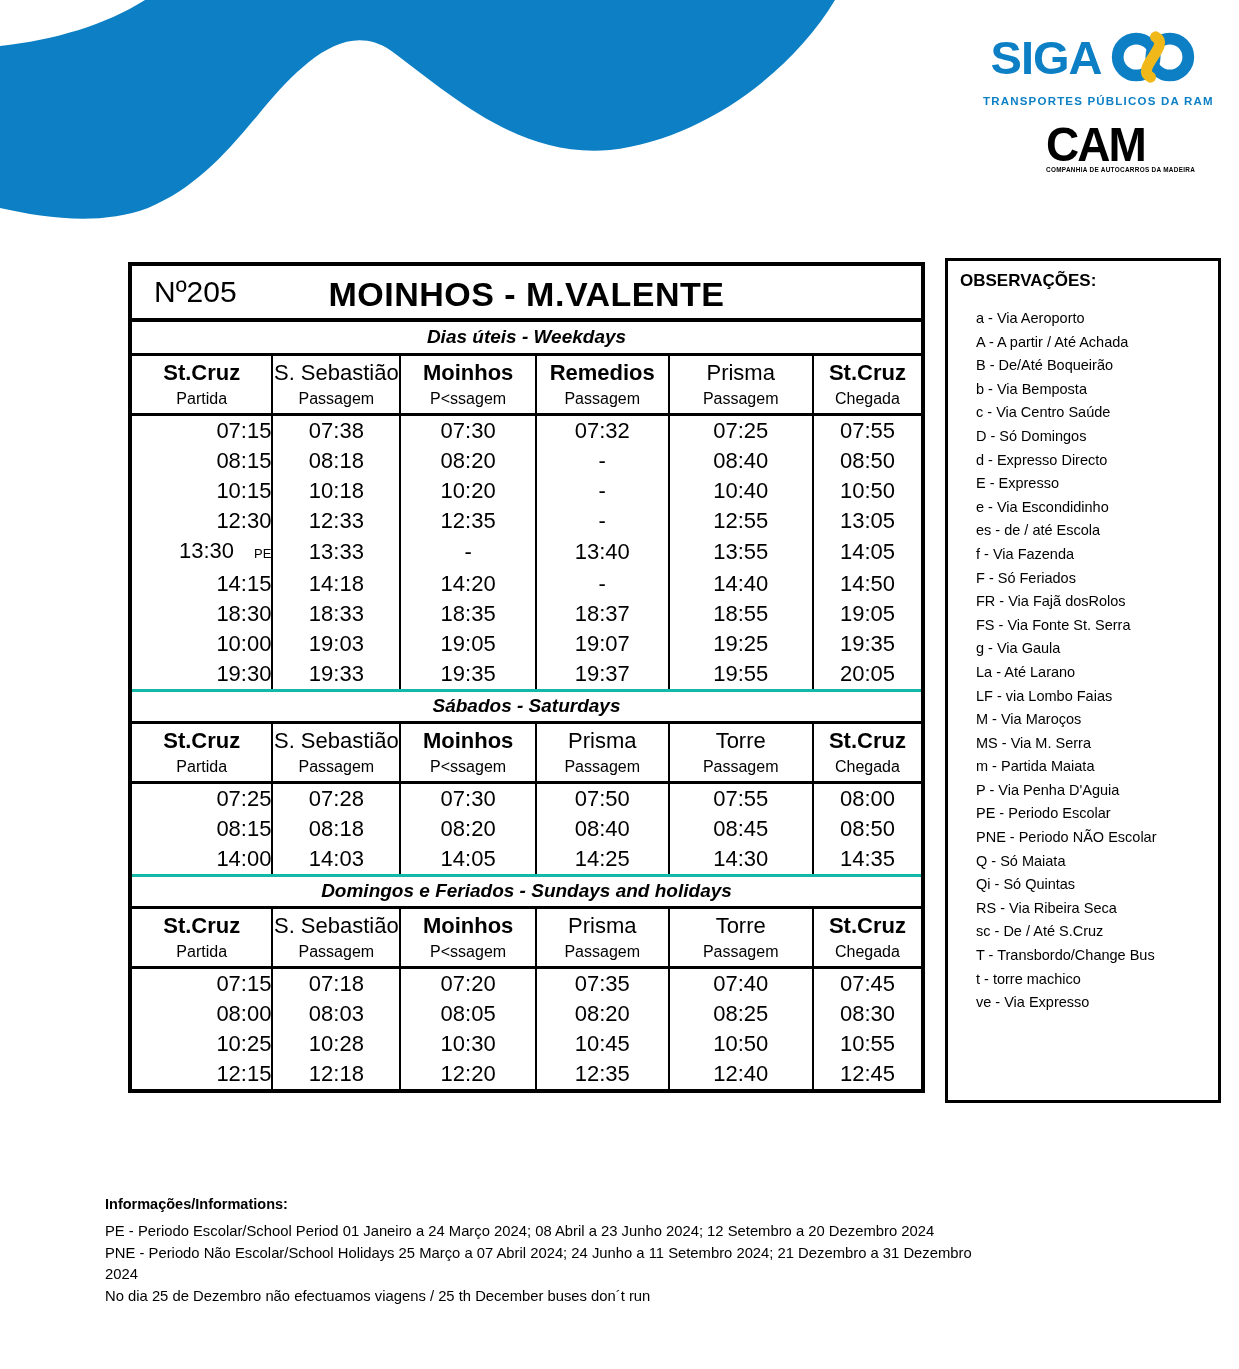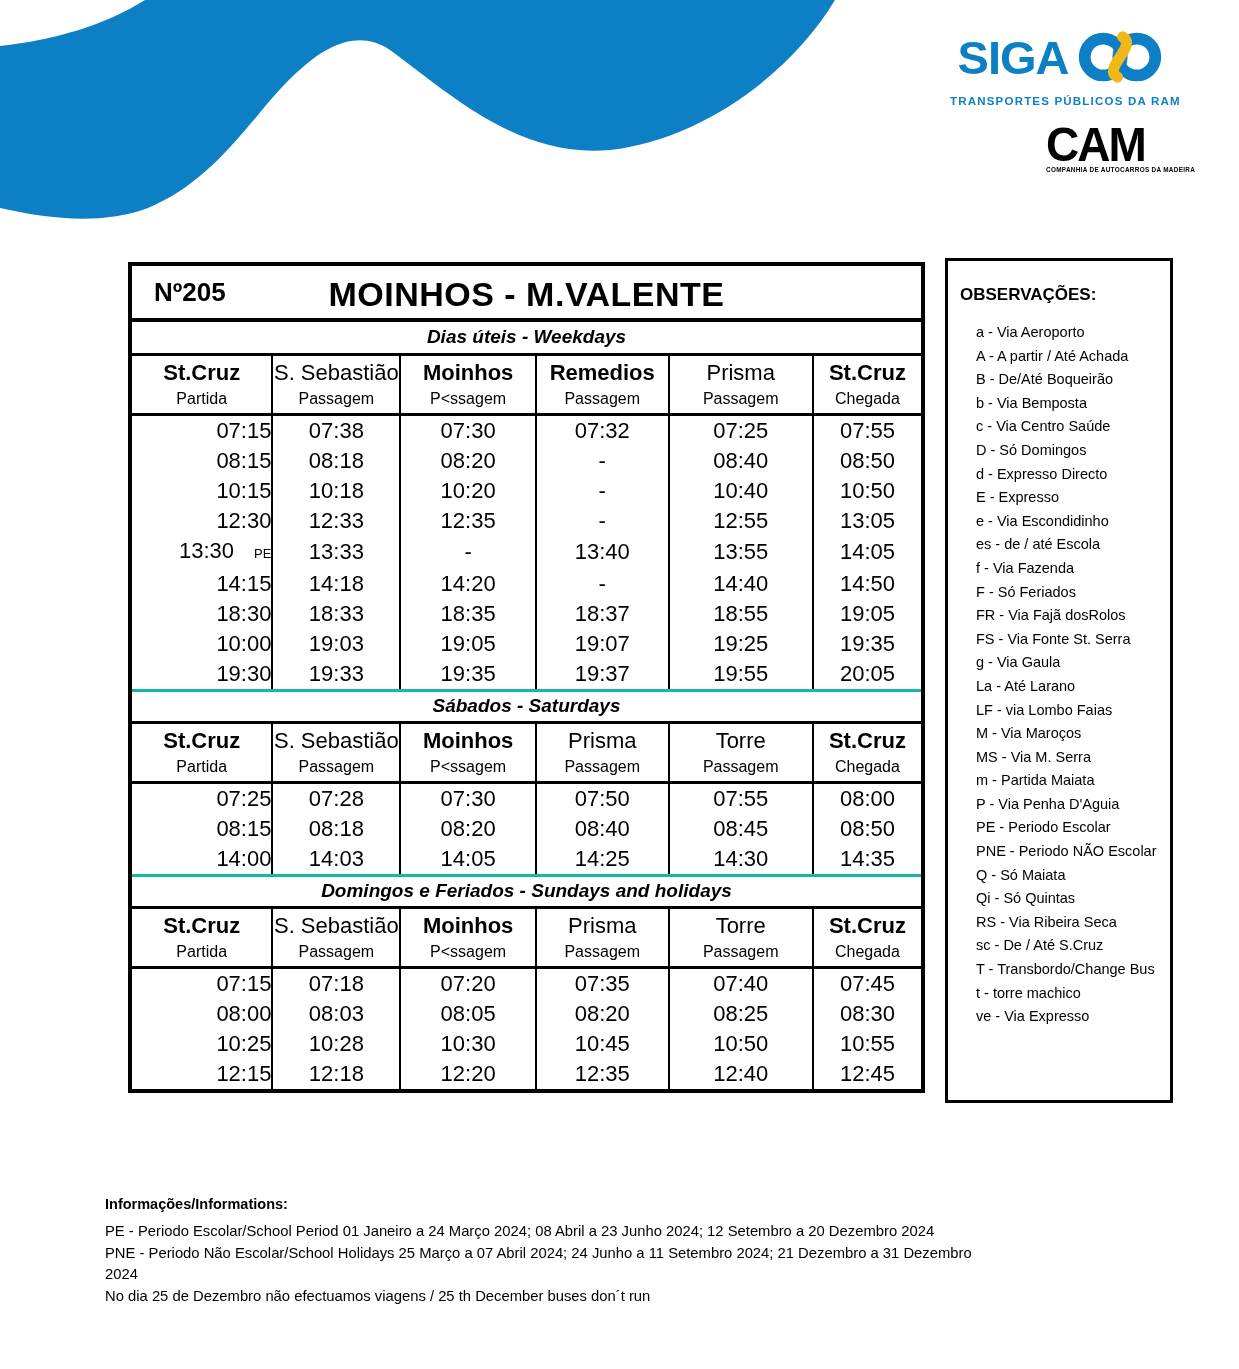--- a/index.html
+++ b/index.html
@@ -9,52 +9,52 @@
   }
   *{box-sizing:border-box;}
   html,body{margin:0;padding:0;background:#ffffff;}
   body{font-family:"Liberation Sans", sans-serif;color:var(--ink);}
   .page{position:relative;width:1239px;height:1369px;background:#ffffff;overflow:hidden;}
 
   
   .wave{position:absolute;left:0;top:0;color:var(--blue);}
 
   
-  .siga{position:absolute;left:950px;top:28px;width:220px;text-align:center;}
+  .siga{position:absolute;left:983px;top:28px;width:220px;text-align:center;}
   .siga-row{display:flex;align-items:center;justify-content:center;gap:10px;}
   .siga-word{font-size:47px;font-weight:bold;color:var(--blue);letter-spacing:-1px;line-height:1;}
   .siga-tagline{margin-top:9px;font-size:11.5px;font-weight:bold;color:var(--blue);letter-spacing:1.2px;white-space:nowrap;}
 
   
   .cam{position:absolute;left:1046px;top:124px;width:122px;text-align:left;}
   .cam-word{font-size:46px;font-weight:900;letter-spacing:-2px;line-height:0.85;transform:scaleY(1.05);transform-origin:top left;}
   .cam-tagline{margin-top:3px;font-size:6.4px;font-weight:bold;letter-spacing:0.3px;white-space:nowrap;}
 
   
   .timetable-box{position:absolute;left:128px;top:262px;width:797px;border:4px solid #000;background:#fff;}
   .tt-title-row{position:relative;height:56px;border-bottom:4px solid #000;}
-  .route-no{position:absolute;left:22px;top:50%;transform:translateY(-50%);font-size:26px;font-weight:bold;}
+  .route-no{position:absolute;left:22px;top:50%;transform:translateY(-50%);font-size:30px;font-weight:normal;}
   .route-name{text-align:center;line-height:56px;font-size:34px;font-weight:bold;letter-spacing:0.5px;}
 
   table.tt{width:100%;border-collapse:collapse;table-layout:fixed;}
   table.tt td{padding:0;}
   td.section-title{border-top:3px solid #14b8a6;border-bottom:3px solid #000;text-align:center;
     font-size:19px;font-weight:bold;font-style:italic;height:32px;}
   tr:first-child td.section-title{border-top:none;margin-top:25px;}
   td.col-head{border-left:2px solid #000;border-bottom:3px solid #000;height:60px;text-align:center;vertical-align:middle;overflow:hidden;}
   td.col-head:first-child{border-left:none;}
   .col-name{font-size:22px;white-space:nowrap;overflow:hidden;line-height:30px;}
   .col-name.b{font-weight:bold;}
   .col-sub{font-size:16px;line-height:22px;}
   td.time-cell{border-left:2px solid #000;text-align:center;font-size:22px;height:30px;line-height:30px;white-space:nowrap;}
   td.time-cell:first-child{border-left:none;text-align:right;}
   .cell-note{font-size:13px;margin-left:4px;padding-left:16px;}
 
   
-  .obs-box{position:absolute;left:945px;top:258px;width:228px;height:845px;border:3px solid #000;background:#fff;padding:22px 12px 0 12px;}
+  .obs-box{position:absolute;left:945px;top:258px;width:276px;height:845px;border:3px solid #000;background:#fff;padding:8px 12px 0 12px;}
   .obs-title{font-size:17px;font-weight:bold;margin:2px 0 12px 0;}
   .obs-list{list-style:none;margin:16px;padding:0;}
   .obs-list li{font-size:14.5px;line-height:23.6px;white-space:nowrap;}
 
   
   .footer{position:absolute;left:105px;top:1196px;width:900px;}
   .footer-heading{font-size:14.5px;font-weight:bold;margin-bottom:9px;}
   .footer-line{font-size:14.8px;line-height:21.5px;}
 </style>
 </head>

